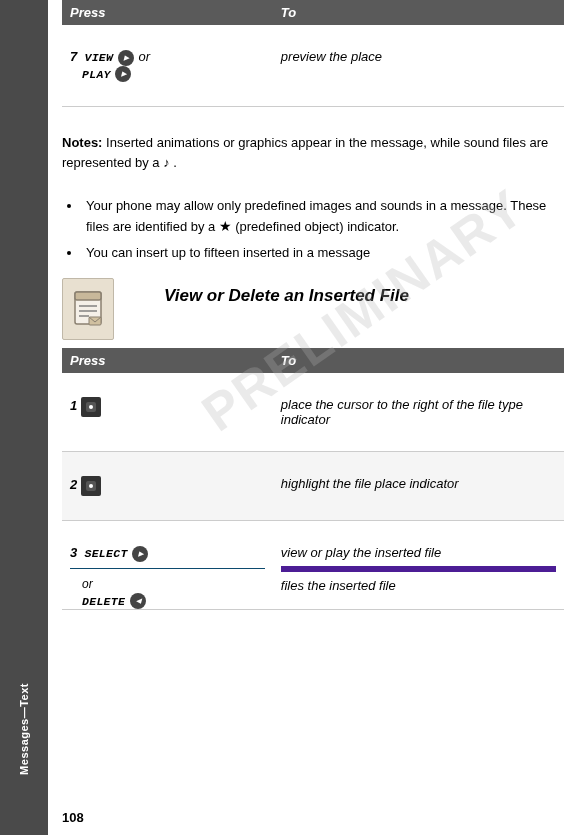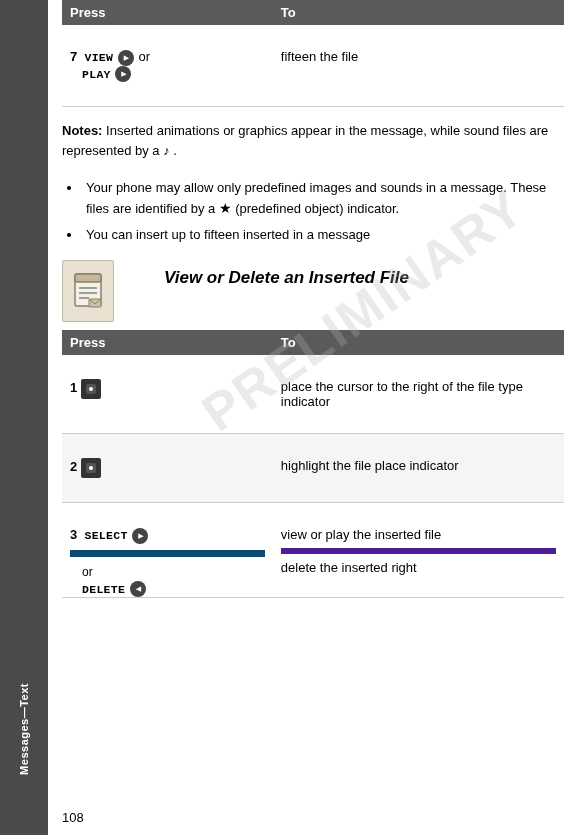--- a/index.html
+++ b/index.html
@@ -67,21 +67,22 @@
       display: flex;
       align-items: center;
       justify-content: center;
       border-radius: 2px;
     }
 
     
     table {
       width: 100%;
       border-collapse: collapse;
-      margin-bottom: 0;
+      margin-bottom: 12px;
+      font-style: italic;
     }
 
     table thead tr {
       background: #5a5a5a;
       color: #ffffff;
     }
 
     table thead th {
       padding: 5px 8px;
       text-align: left;
@@ -126,21 +127,21 @@
     .btn-name {
       font-family: 'Courier New', monospace;
       font-size: 11.5px;
       font-weight: bold;
       text-transform: uppercase;
       letter-spacing: 0.3px;
     }
 
     
     .notes-section {
-      margin: 14px 0 10px 0;
+      margin: 14px 0 16px 0;
       font-size: 13px;
       line-height: 1.5;
     }
 
     .notes-section .bold-label {
       font-weight: bold;
     }
 
     
     .bullet-list {
@@ -183,21 +184,21 @@
       letter-spacing: 2px;
       z-index: 10;
     }
 
     
     .page-number {
       position: absolute;
       bottom: 10px;
       left: 60px;
       font-size: 13px;
-      font-weight: normal;
+      font-weight: bold;
     }
 
     
     .nav-icon {
       display: inline-block;
       width: 16px;
       height: 16px;
       background: #444;
       border-radius: 50%;
       vertical-align: middle;
@@ -268,21 +269,21 @@
           <td class="press-col">
             <span class="step-num">7</span>&nbsp;
             <span class="btn-name">VIEW</span>
             <span class="nav-icon"></span>
             <span> or</span><br>
             <span style="margin-left:12px;">
               <span class="btn-name">PLAY</span>
               <span class="nav-icon"></span>
             </span>
           </td>
-          <td class="to-col">fifteen the file</td>
+          <td class="to-col">preview the place</td>
         </tr>
 
       </tbody>
     </table>
 
     <div class="notes-section">
       <span class="bold-label">Notes:</span>
       <span> Inserted animations or graphics appear in the message, while sound files are represented by a </span>
       
       <span style="font-size:13px;">♪</span>
@@ -350,37 +351,37 @@
                   <rect x="1" y="1" width="10" height="10" rx="2" fill="#555"></rect>
                   <circle cx="6" cy="6" r="2" fill="white"></circle>
                 </svg>
               </span>
             </td>
             <td class="to-col">highlight the file place indicator</td>
           </tr>
 
           <tr>
             <td class="press-col" style="padding-bottom:0;">
-              <div style="padding-bottom:6px; border-bottom:7px solid #0c4a6e;">
+              <div style="padding-bottom:6px; border-bottom:1px solid #0c4a6e;">
                 <span class="step-num">3</span>&nbsp;
                 <span class="btn-name">SELECT</span>
                 <span class="nav-icon"></span>
               </div>
               <div style="padding-top:6px; padding-left:12px;">
                 <span class="or-text">or</span>
                 <span class="btn-name">DELETE</span>
                 <span class="nav-icon nav-icon-back"></span>
               </div>
             </td>
             <td class="to-col" style="padding-bottom:0;">
               <div style="padding-bottom:6px; border-bottom:6px solid #4c1d95;">
                 <span>view or play the inserted file</span>
               </div>
               <div style="padding-top:6px;">
-                <span>delete the inserted right</span>
+                <span>files the inserted file</span>
               </div>
             </td>
           </tr>
         </tbody>
       </table>
     </div>
 
     <div class="page-number" style="position:absolute; bottom:10px; left:14px;">108</div>
 
   </div>

